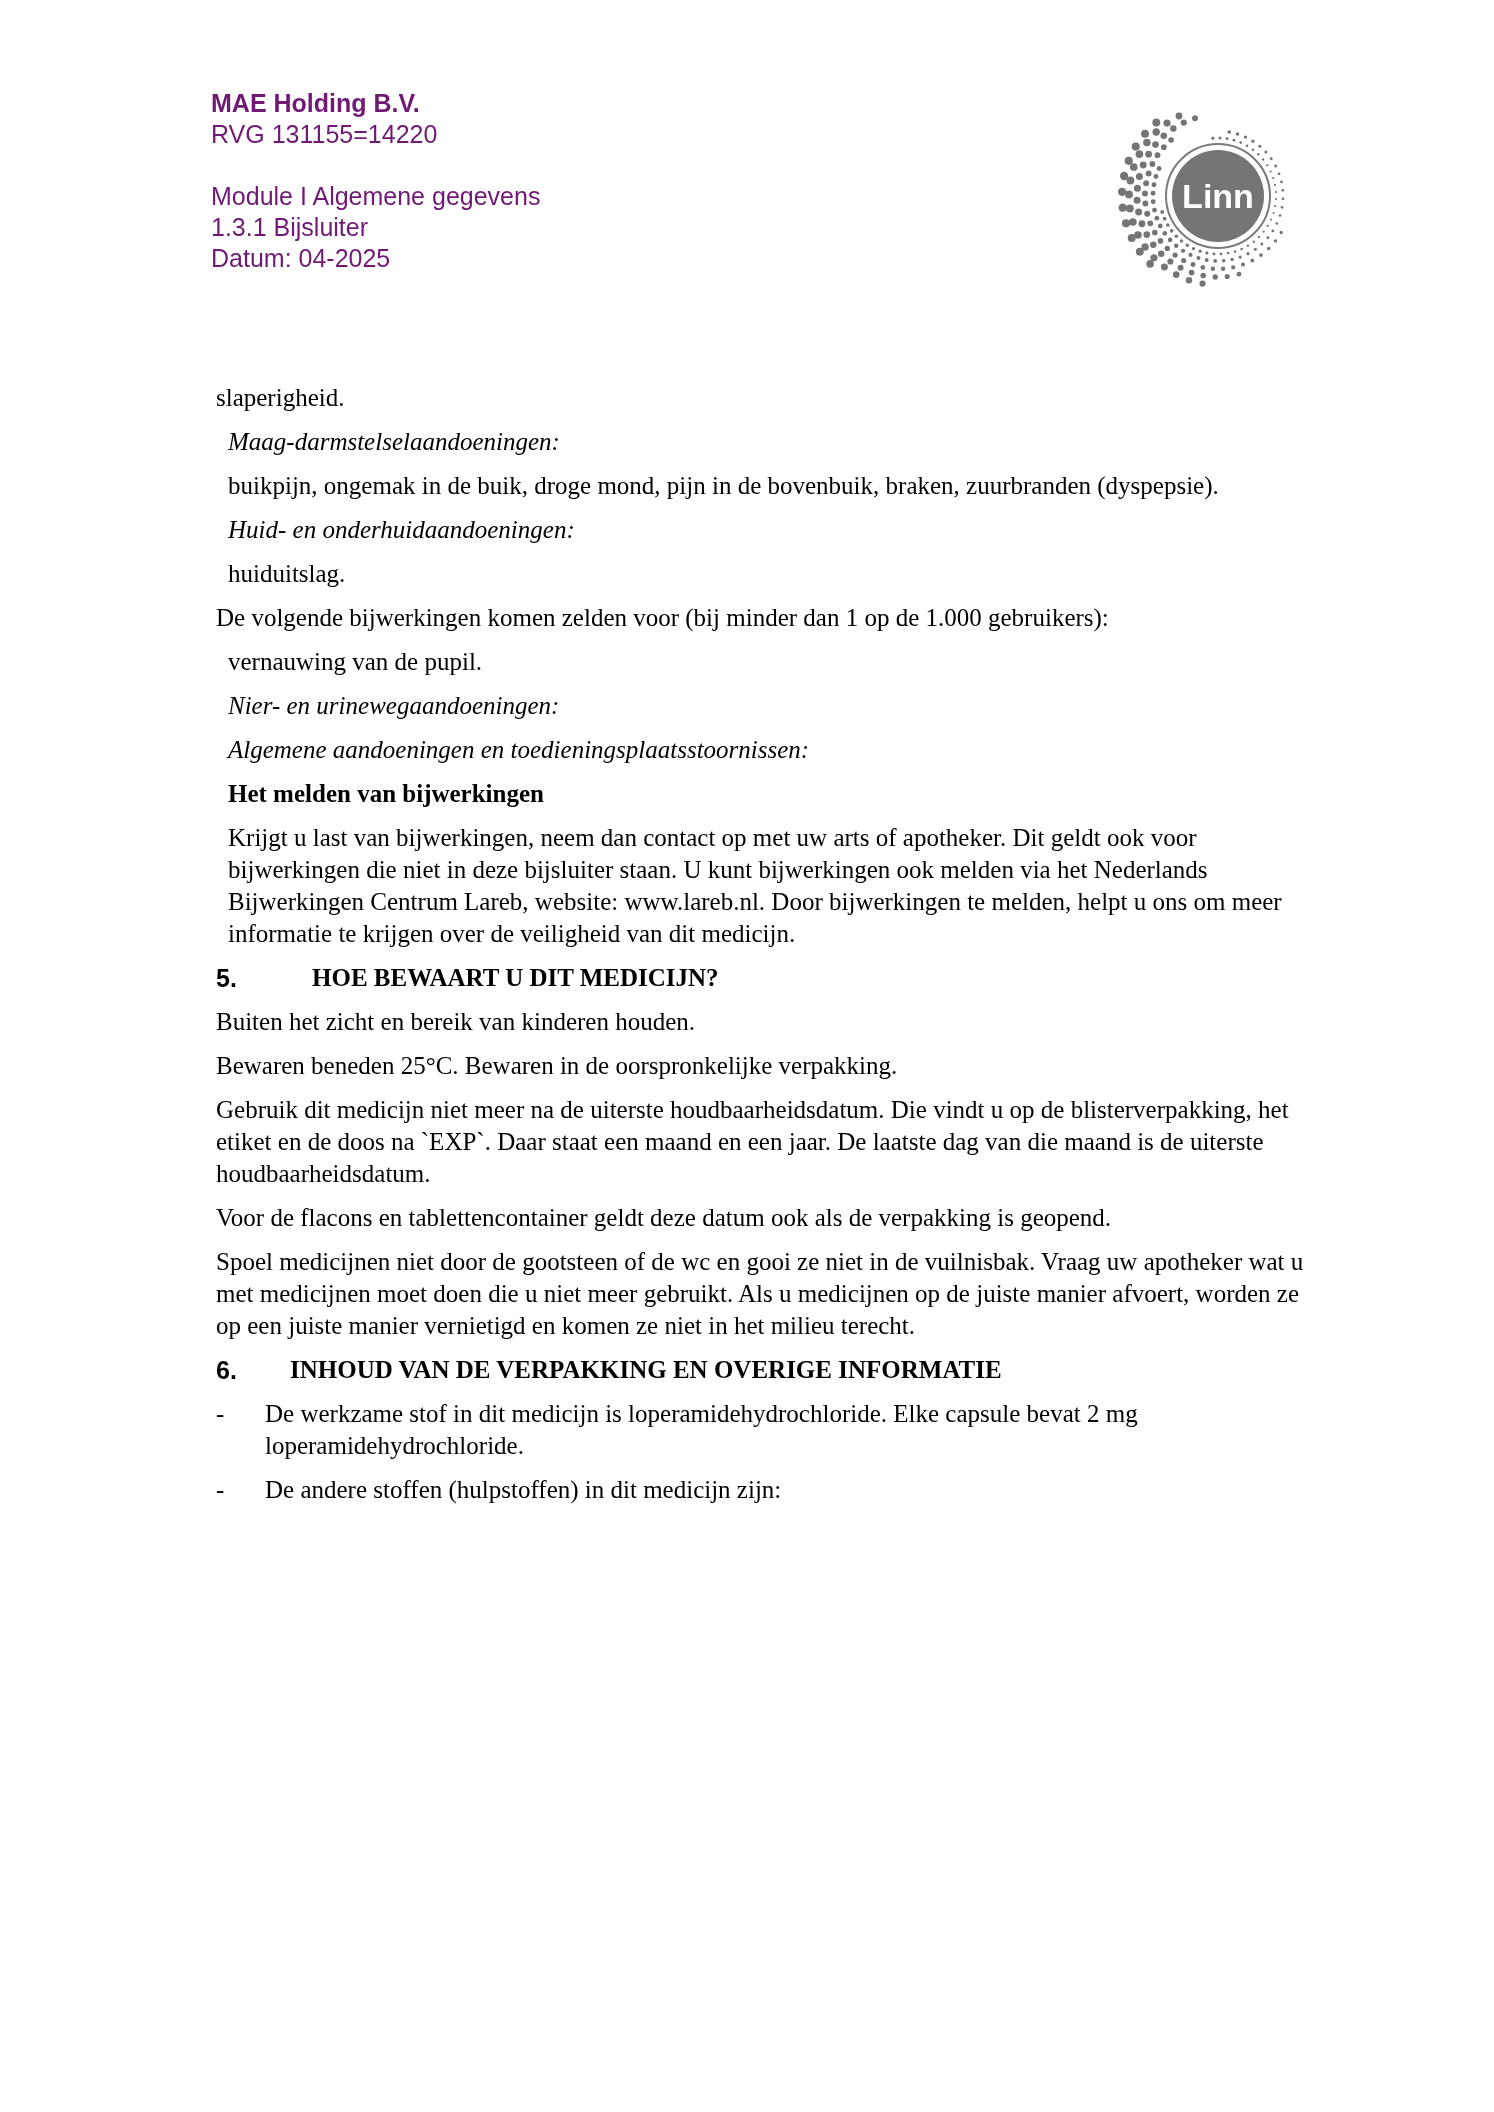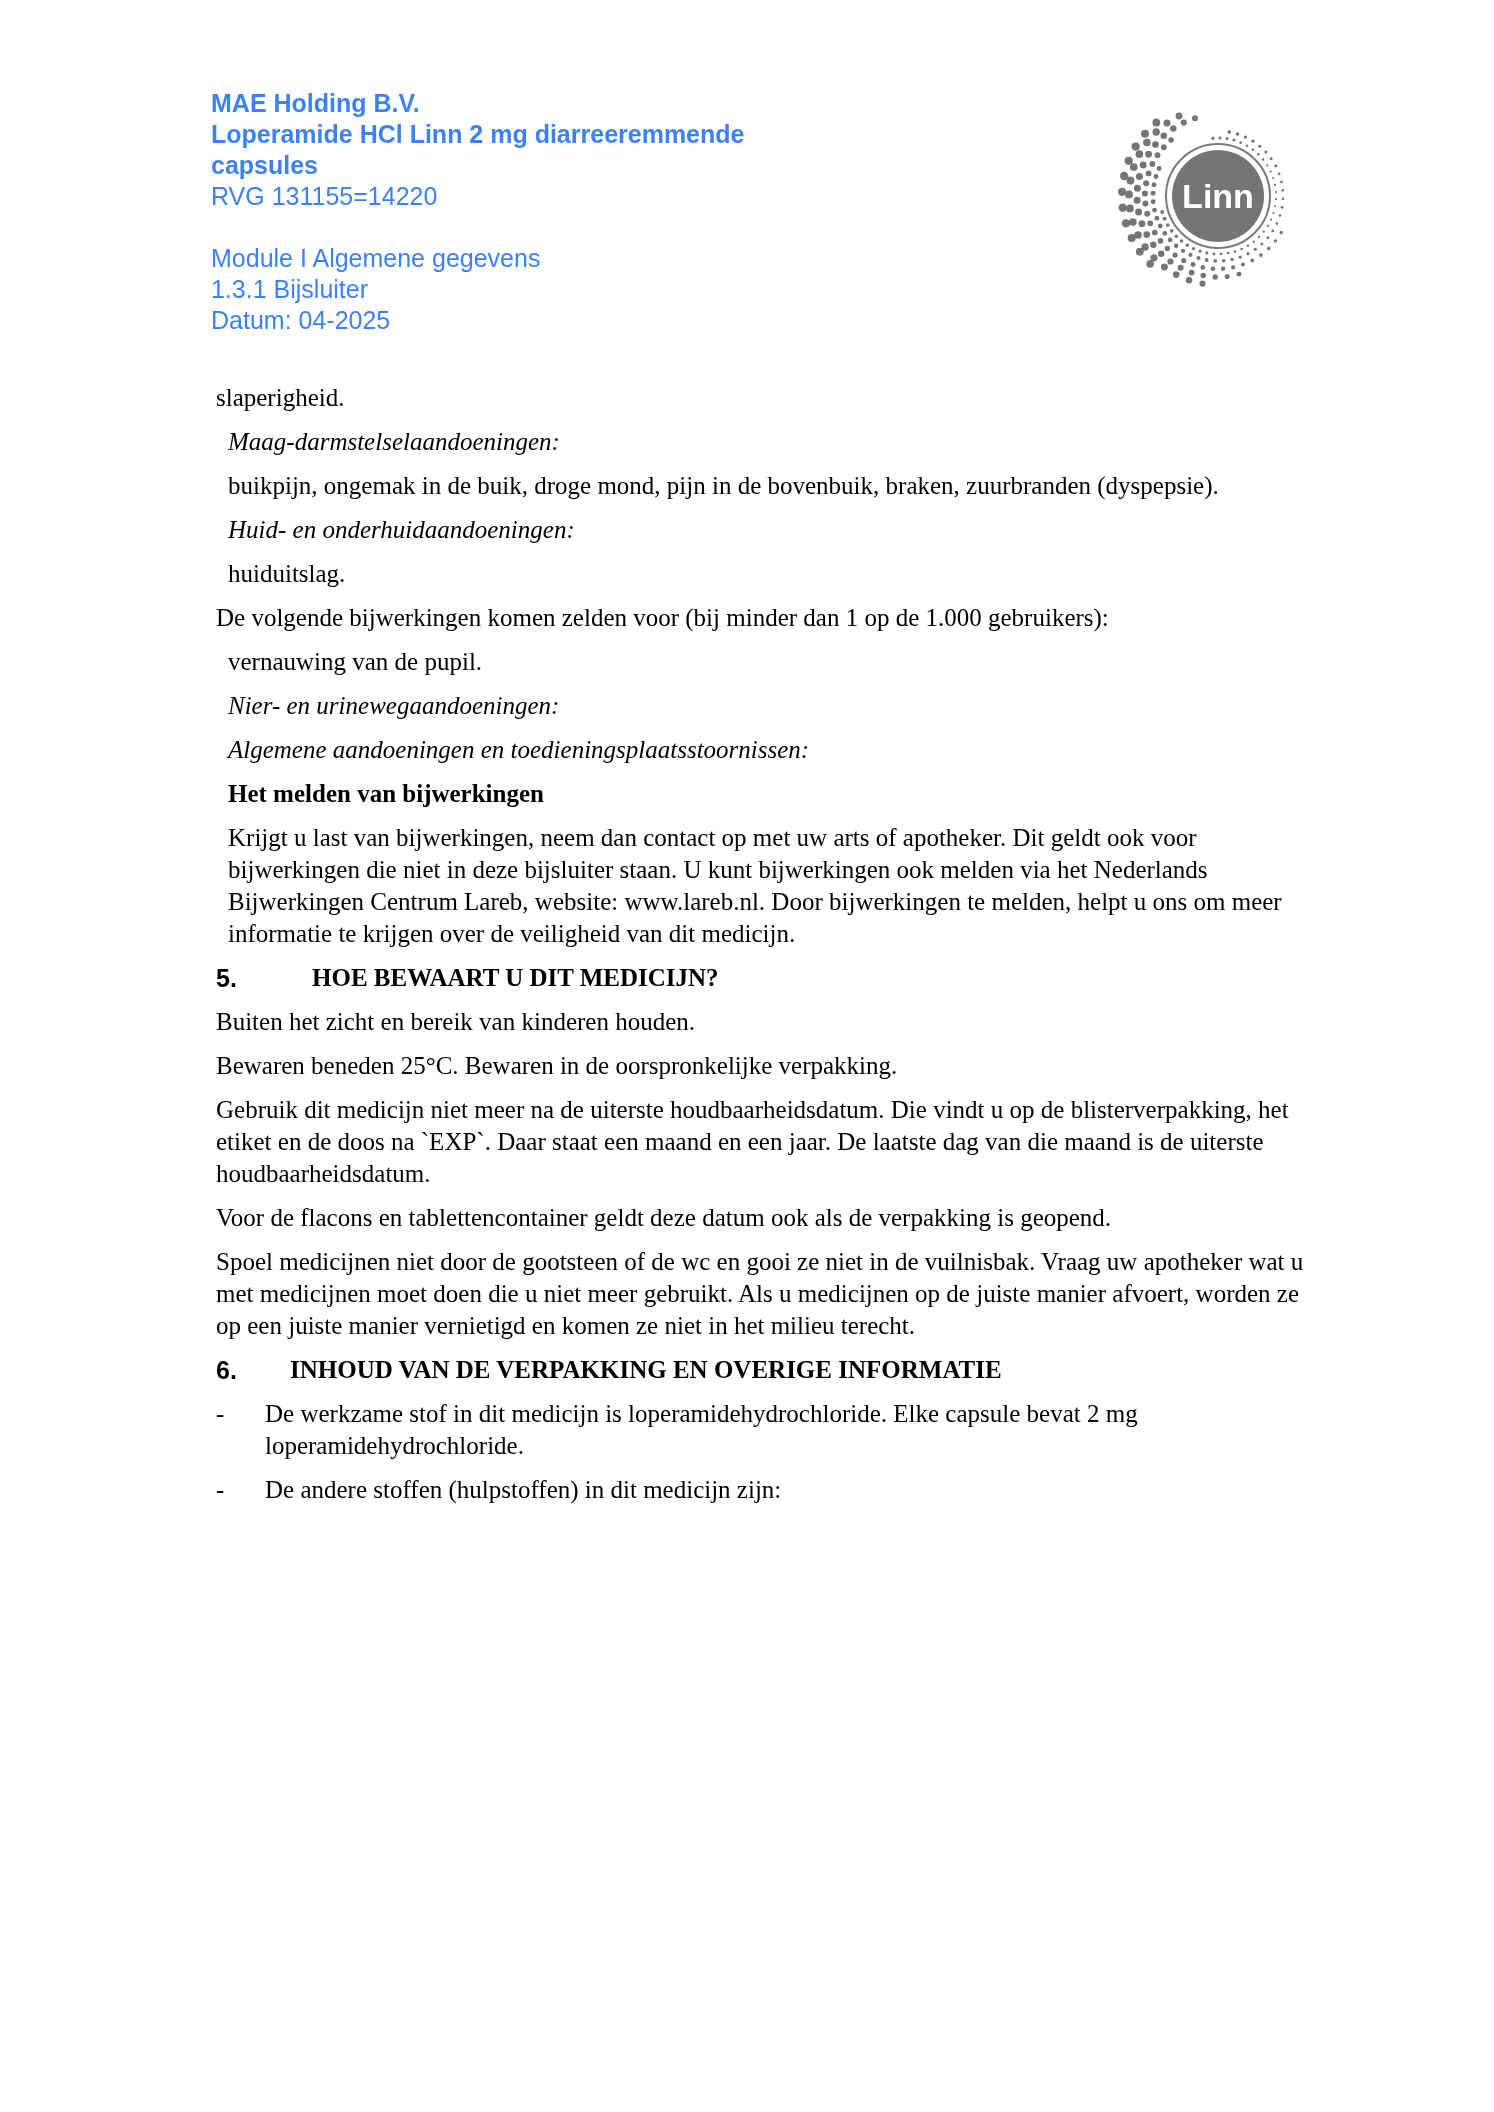--- a/index.html
+++ b/index.html
@@ -7,21 +7,21 @@
     width: 1494px; height: 2112px;
     background: #ffffff; color: #000000;
     font-family: "Liberation Serif", serif;
   }
   .page { position: relative; width: 1494px; height: 2112px; overflow: hidden; background: #fff; }
 
   
   .doc-header {
     position: absolute; left: 211px; top: 88px; width: 640px;
     font-family: "Liberation Sans", sans-serif;
-    font-size: 25px; line-height: 31px; color: #3b82f6;
+    font-size: 25px; line-height: 31px; color: #701a75;
   }
   .hdr-bold { font-weight: bold; }
   .hdr-gap { height: 31px; }
 
   
   .logo-wrap { position: absolute; left: 1118px; top: 96px; width: 200px; height: 200px; }
   .logo-wrap svg { display: block; }
   .logo-label-text {
     font-family: "Liberation Sans", sans-serif;
     font-weight: bold; font-size: 34px;
@@ -49,21 +49,20 @@
   .bullet-dash { width: 49px; flex: none; }
   .bullet-text { flex: 1; }
 </style>
 </head>
 <body>
 
 <div class="page">
 
   <div class="doc-header">
     <div class="hdr-bold">MAE Holding B.V.</div>
-    <div class="hdr-bold">Loperamide HCl Linn 2 mg diarreeremmende capsules</div>
     <div>RVG 131155=14220</div>
     <div class="hdr-gap"></div>
     <div>Module I Algemene gegevens</div>
     <div>1.3.1 Bijsluiter</div>
     <div>Datum: 04-2025</div>
   </div>
 
   <div class="logo-wrap">
     <svg width="200" height="200" viewBox="0 0 200 200">
       <g id="logo-dots">

